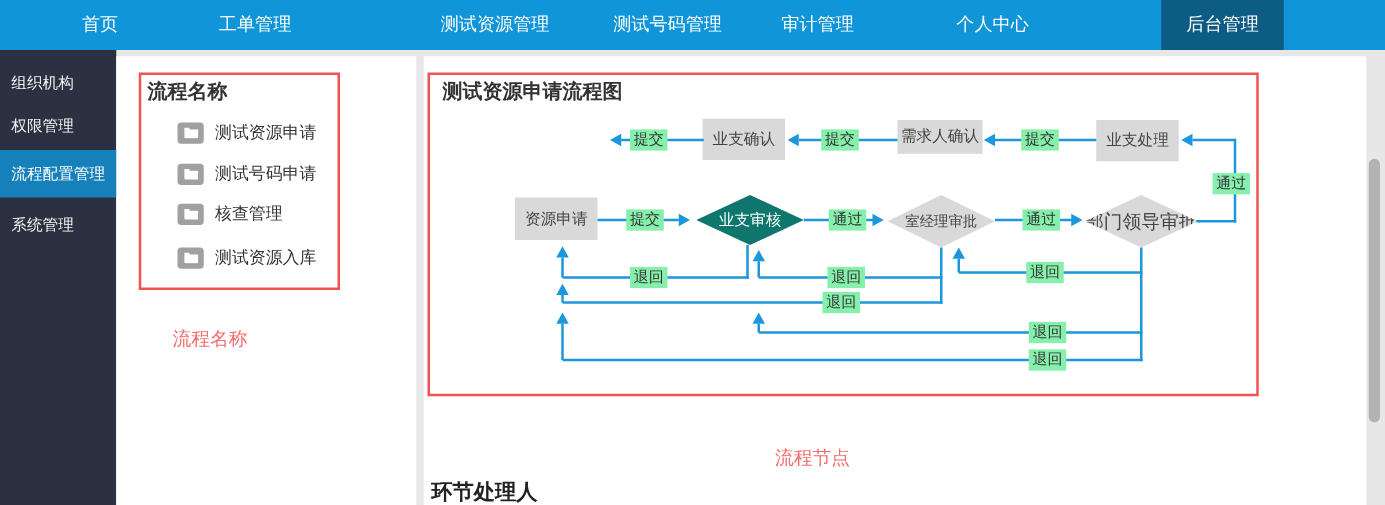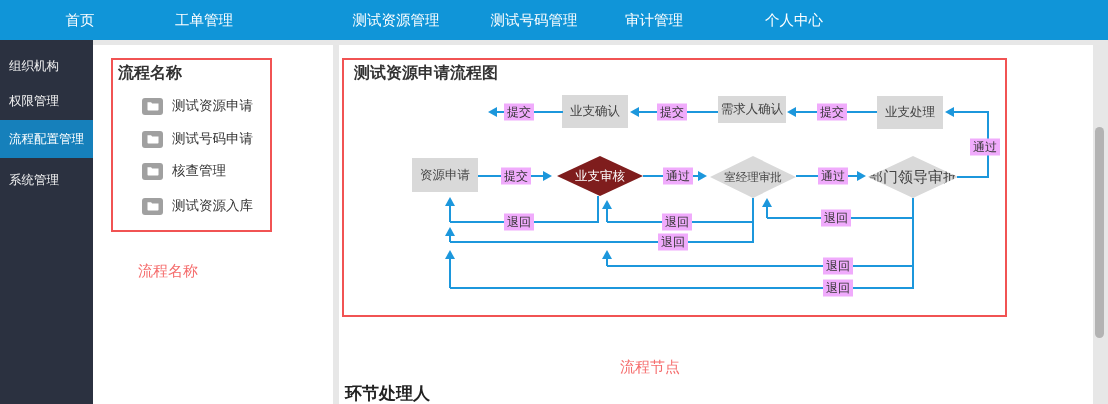--- a/index.html
+++ b/index.html
@@ -36,43 +36,44 @@
   .box-title { position:absolute; font-size:16px; font-weight:bold; color:#333; white-space:nowrap; }
   .flow-list-item { position:absolute; left:142px; display:flex; align-items:center; gap:9px; cursor:pointer; }
   .folder-ic { width:21px; height:17px; background:#a0a0a0; border-radius:3px;
                display:flex; align-items:center; justify-content:center; }
   .flow-list-item .txt { font-size:13.5px; color:#333; white-space:nowrap; }
 
   
   .fnode { position:absolute; background:#d9d9d9; color:#444; font-size:12.5px;
            display:flex; align-items:center; justify-content:center; white-space:nowrap; }
   .diamond { clip-path:polygon(50% 0,100% 50%,50% 100%,0 50%); }
-  .diamond.blue { background:#7f1d1d; color:#fff; }
+  .diamond.blue { background:#0f766e; color:#fff; }
   .hline,.vline { position:absolute; background:#1c97dc; }
   .hline { height:2px; } .vline { width:2px; }
   .arr { position:absolute; width:0; height:0; }
   .arr.left  { border-top:5px solid transparent; border-bottom:5px solid transparent; border-right:9px solid #1c97dc; }
   .arr.right { border-top:5px solid transparent; border-bottom:5px solid transparent; border-left:9px solid #1c97dc; }
   .arr.up    { border-left:5px solid transparent; border-right:5px solid transparent; border-bottom:9px solid #1c97dc; }
-  .edge-label { position:absolute; transform:translate(-50%,-50%); background:#f0abfc; color:#333;
+  .edge-label { position:absolute; transform:translate(-50%,-50%); background:#86efac; color:#333;
                 font-size:12px; padding:0 3px; white-space:nowrap; }
   .section-title { position:absolute; font-size:17px; font-weight:bold; color:#222; white-space:nowrap; }
 </style>
 </head>
 <body>
 
 <div id="screen">
 
   <div class="navbar">
     <div class="nav-item" style="left:80px">首页</div>
     <div class="nav-item" style="left:204px">工单管理</div>
     <div class="nav-item" style="left:396px">测试资源管理</div>
     <div class="nav-item" style="left:534px">测试号码管理</div>
     <div class="nav-item" style="left:654px">审计管理</div>
     <div class="nav-item" style="left:794px">个人中心</div>
+    <div class="nav-item active" style="left:978px">后台管理</div>
   </div>
 
   <div class="sidebar">
     <div class="side-item" style="top:14px">
       <span class="lbl">组织机构</span>
       <span class="caret">▾</span>
     </div>
     <div class="side-item" style="top:49px">
       <span class="lbl">权限管理</span>
       <span class="caret">▾</span>

